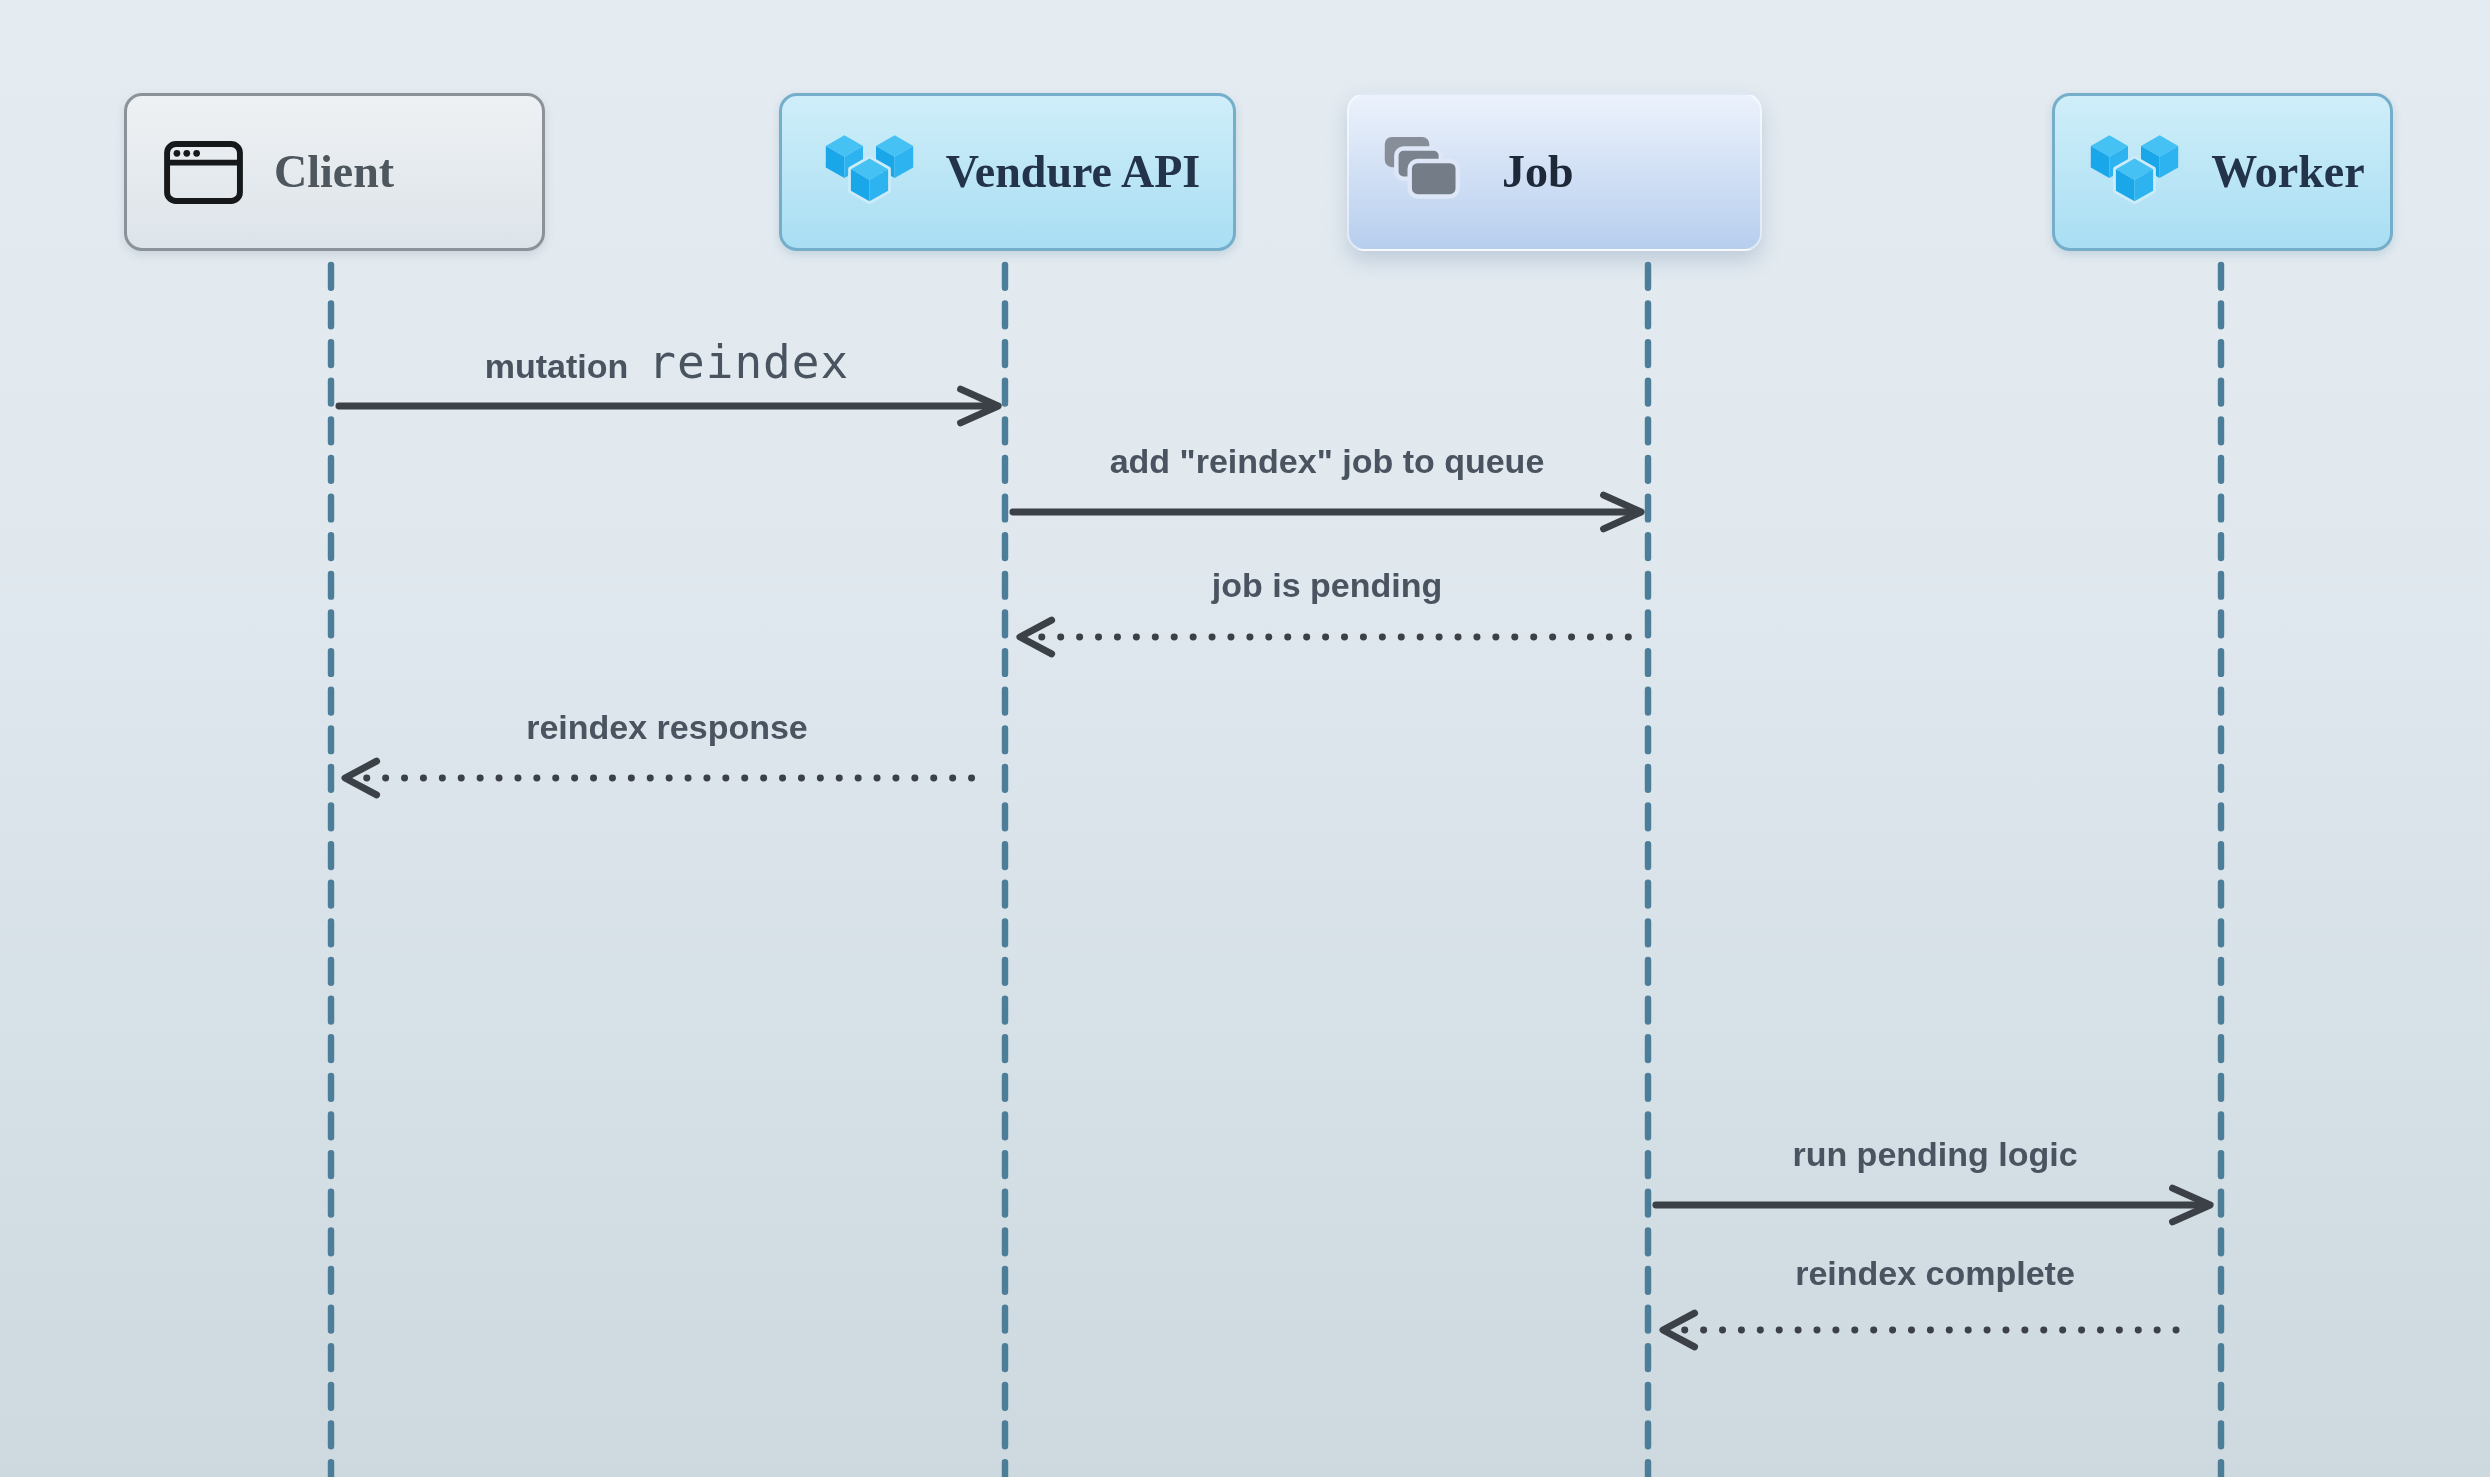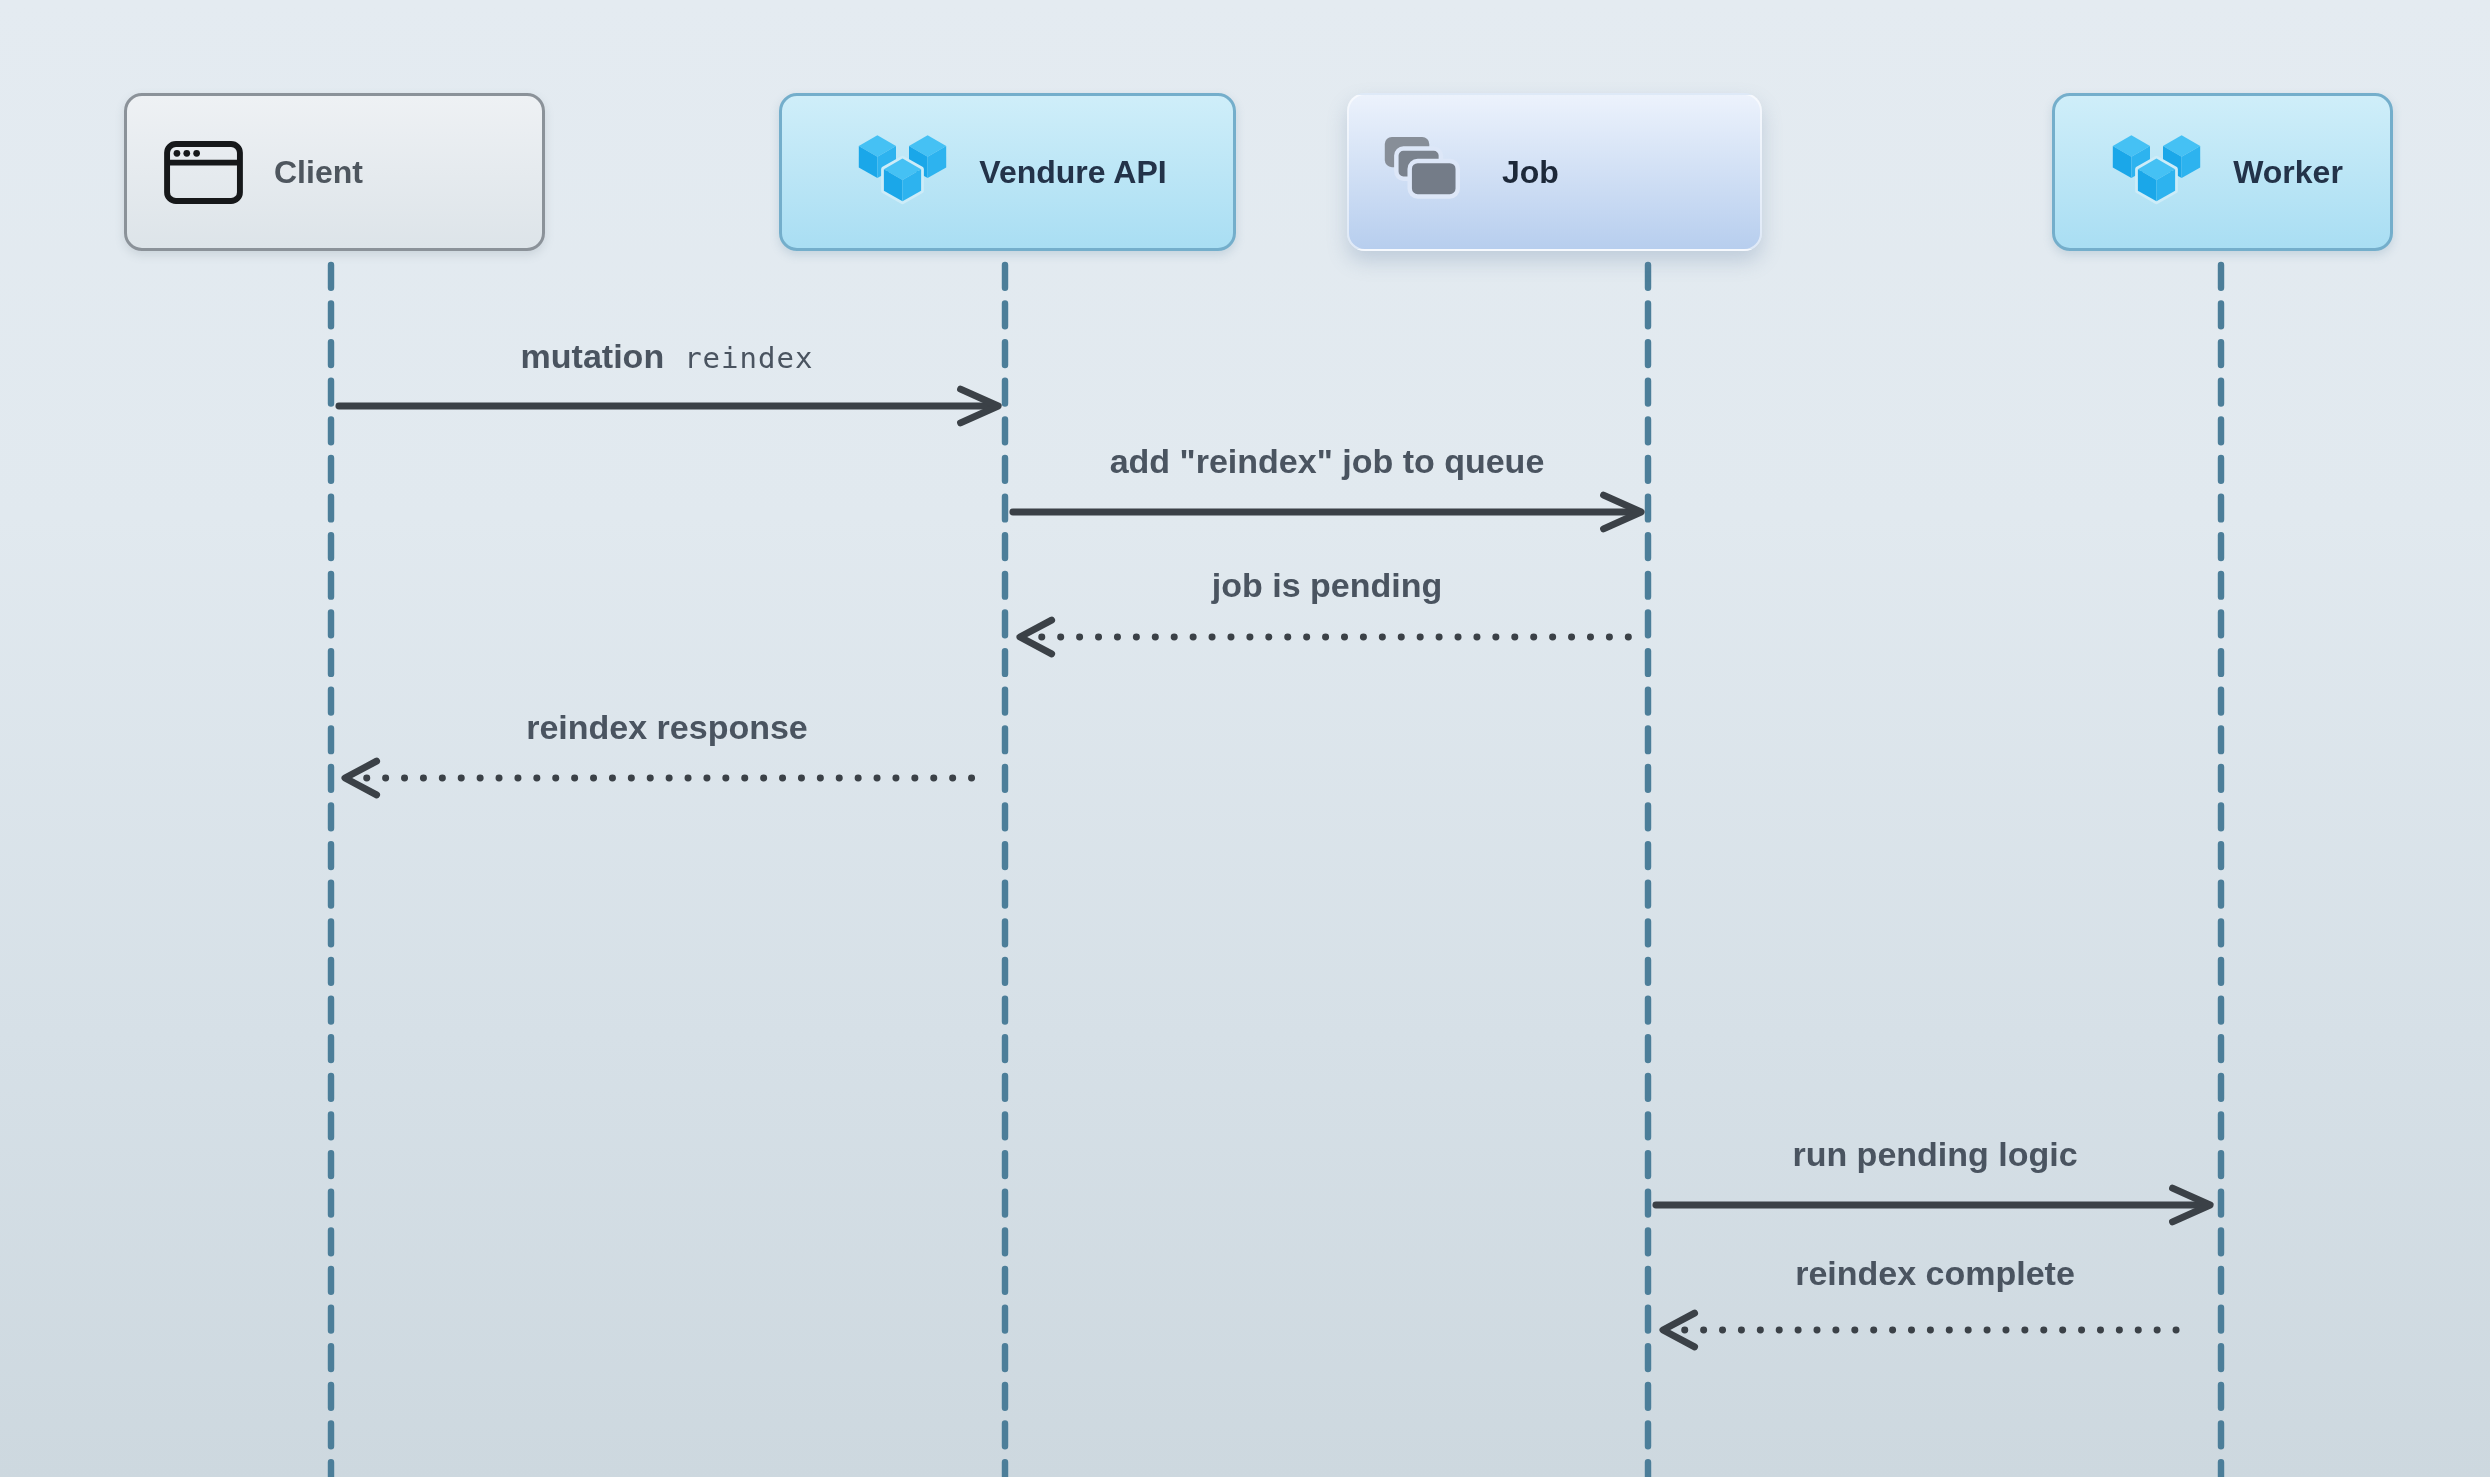--- a/index.html
+++ b/index.html
@@ -11,21 +11,21 @@
     font-family:"Liberation Sans",sans-serif;
   }
   
   .lifeline{position:absolute;top:255px;width:8px;height:1222px;z-index:1;}
   
   .actor{
     position:absolute;top:93px;height:158px;z-index:2;
     display:flex;align-items:center;gap:30px;
     border-radius:18px;box-sizing:border-box;padding-left:8px;
   }
-  .actor .a-label{font-weight:bold;font-size:32px;line-height:1;}
+  .actor .a-label{font-weight:bold;font-size:46px;line-height:1;font-family:Liberation Serif, serif;}
   .actor.neutral{
     background:linear-gradient(180deg,#eef1f4 0%,#dde4e9 100%);
     border:3px solid #8b9299;
     justify-content:flex-start;padding-left:36px;
     box-shadow:0 4px 10px rgba(100,115,130,0.18);
   }
   .actor.neutral .a-label{color:#4e565e;}
   .actor.cyan{
     background:linear-gradient(180deg,#cfeef9 0%,#a9def3 100%);
     border:3px solid #74aecb;
@@ -41,21 +41,21 @@
   }
   .actor.peri .a-label{color:#1d2839;}
   
   .msg-label{
     position:absolute;z-index:3;transform:translateX(-50%);
     font-weight:bold;font-size:34px;line-height:1;white-space:nowrap;
     color:#4a5460;
   }
   .msg-label .code{
     font-family:"DejaVu Sans Mono",monospace;
-    font-weight:500;font-size:29px;letter-spacing:1px;margin-left:20px;
+    font-weight:500;font-size:46px;letter-spacing:1px;margin-left:20px;
   }
   .arrow{position:absolute;z-index:2;}
 </style>
 </head>
 <body>
 
 <div class="stage">
 
   <svg class="lifeline" style="left:327px" width="8" height="1222" viewBox="0 0 8 1234">
     <line x1="4" y1="10" x2="4" y2="1234" stroke="#4c7e99" stroke-width="6.5" stroke-dasharray="23 16" stroke-linecap="round"></line>

